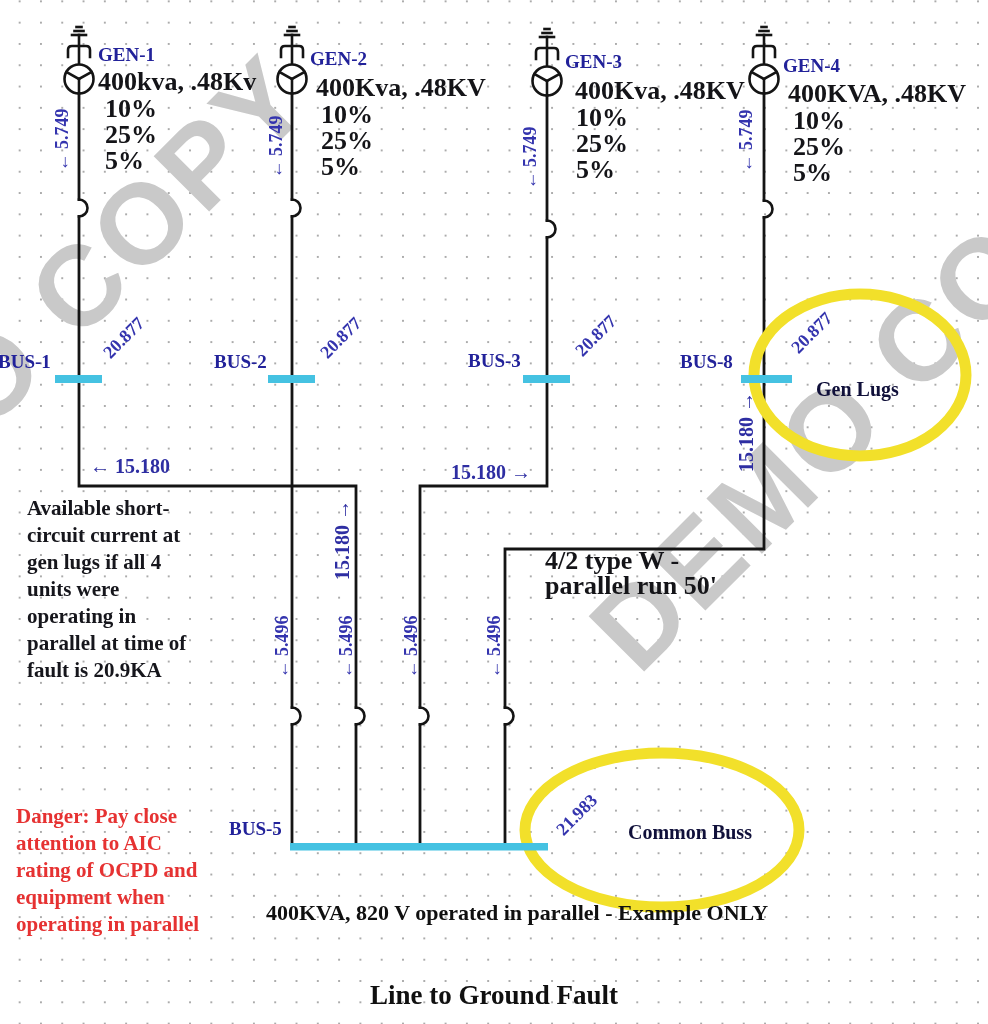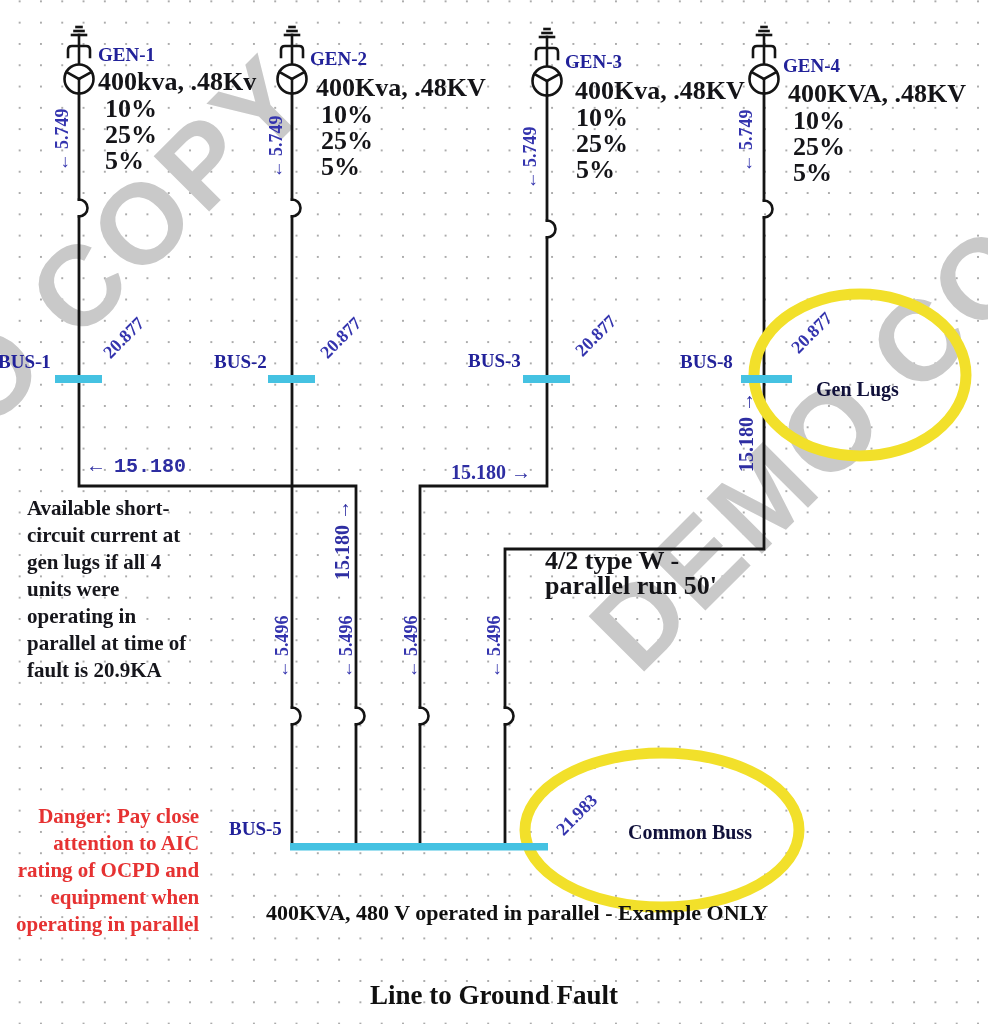--- a/index.html
+++ b/index.html
@@ -159,43 +159,43 @@
   <div class="lbl navy" style="left:468px;top:350px;">BUS-3</div>
   <div class="lbl navy" style="left:680px;top:351px;">BUS-8</div>
   <div class="lbl navy" style="left:229px;top:818px;">BUS-5</div>
 
   <div class="lbl blue drot" style="left:124px;top:338px;">20.877</div>
   <div class="lbl blue drot" style="left:341px;top:338px;">20.877</div>
   <div class="lbl blue drot" style="left:596px;top:336px;">20.877</div>
   <div class="lbl blue drot" style="left:812px;top:333px;">20.877</div>
   <div class="lbl blue drot" style="left:577px;top:815px;">21.983</div>
 
-  <div class="lbl flow" style="left:90px;top:455px;font-family:Liberation Mono, monospace;">← 15.180</div>
+  <div class="lbl flow" style="left:90px;top:455px;">← 15.180</div>
   <div class="lbl flow" style="left:451px;top:461px;">15.180 →</div>
   <div class="lbl flow vrot" style="left:342px;top:540px;">15.180 →</div>
   <div class="lbl flow vrot" style="left:746px;top:432px;">15.180 →</div>
   <div class="lbl blue vrot" style="left:282px;top:647px;">← 5.496</div>
   <div class="lbl blue vrot" style="left:346px;top:647px;">← 5.496</div>
   <div class="lbl blue vrot" style="left:411px;top:647px;">← 5.496</div>
   <div class="lbl blue vrot" style="left:494px;top:647px;">← 5.496</div>
 
   <div class="lbl callout" style="left:816px;top:378px;">Gen Lugs</div>
   <div class="lbl callout" style="left:628px;top:821px;">Common Buss</div>
 
   <div class="lbl blk pre" style="left:545px;top:548px;line-height:25px;">4/2 type W -
 parallel run 50'</div>
   <div class="lbl note pre" style="left:27px;top:495px;">Available short-
 circuit current at
 gen lugs if all 4
 units were
 operating in
 parallel at time of
 fault is 20.9KA</div>
-  <div class="lbl danger pre" style="left:16px;top:803px;text-align:right;">Danger: Pay close
+  <div class="lbl danger pre" style="left:16px;top:803px;">Danger: Pay close
 attention to AIC
 rating of OCPD and
 equipment when
 operating in parallel</div>
 
-  <div class="lbl caption" style="left:266px;top:900px;">400KVA, 480 V operated in parallel - Example ONLY</div>
+  <div class="lbl caption" style="left:266px;top:900px;">400KVA, 820 V operated in parallel - Example ONLY</div>
   <div class="lbl pagetitle" style="top:980px;">Line to Ground Fault</div>
 
 </div>
 
 </body></html>

